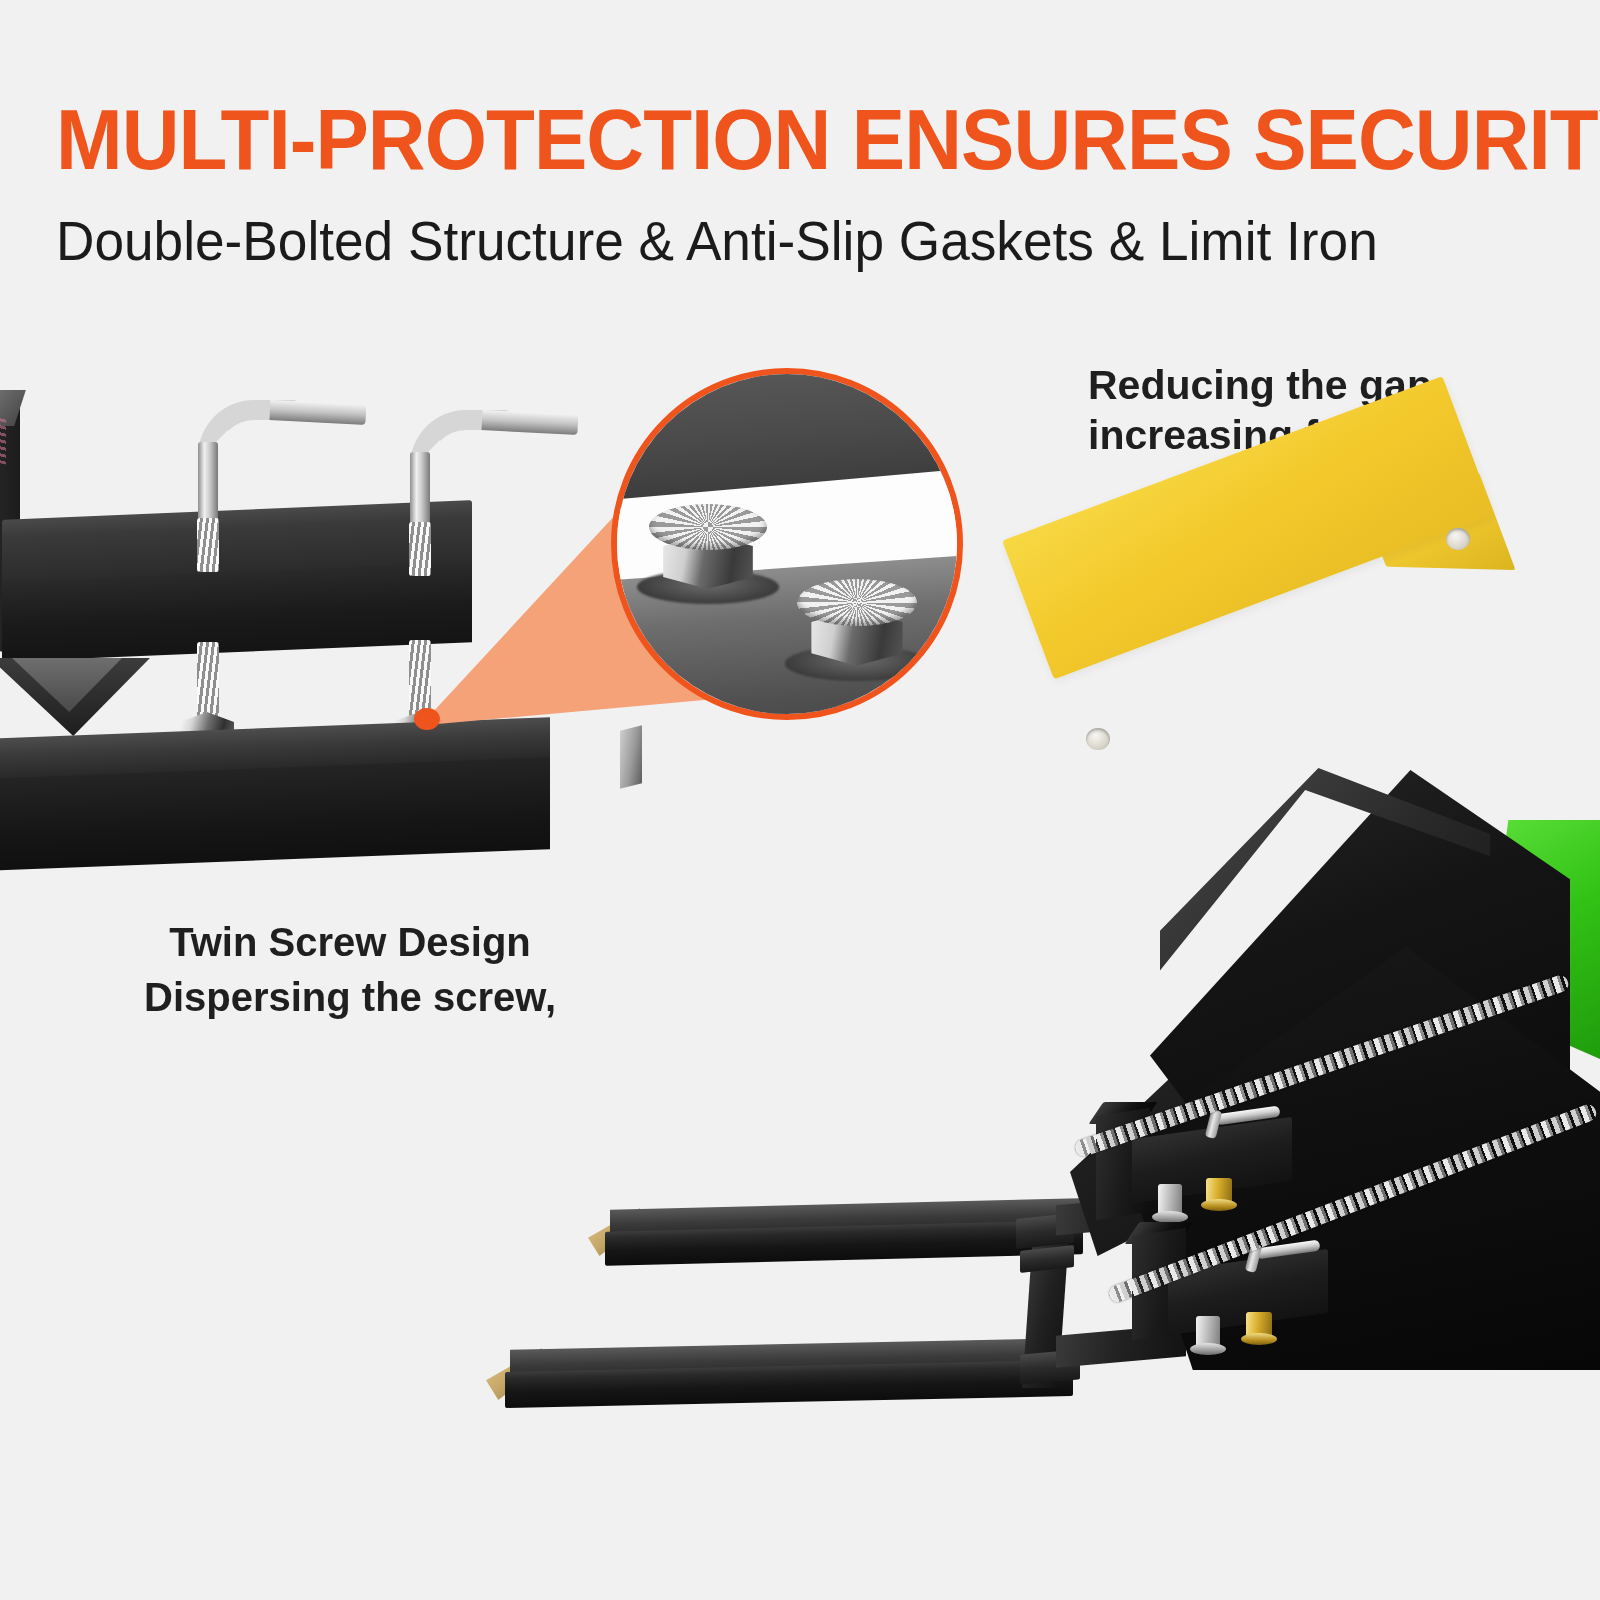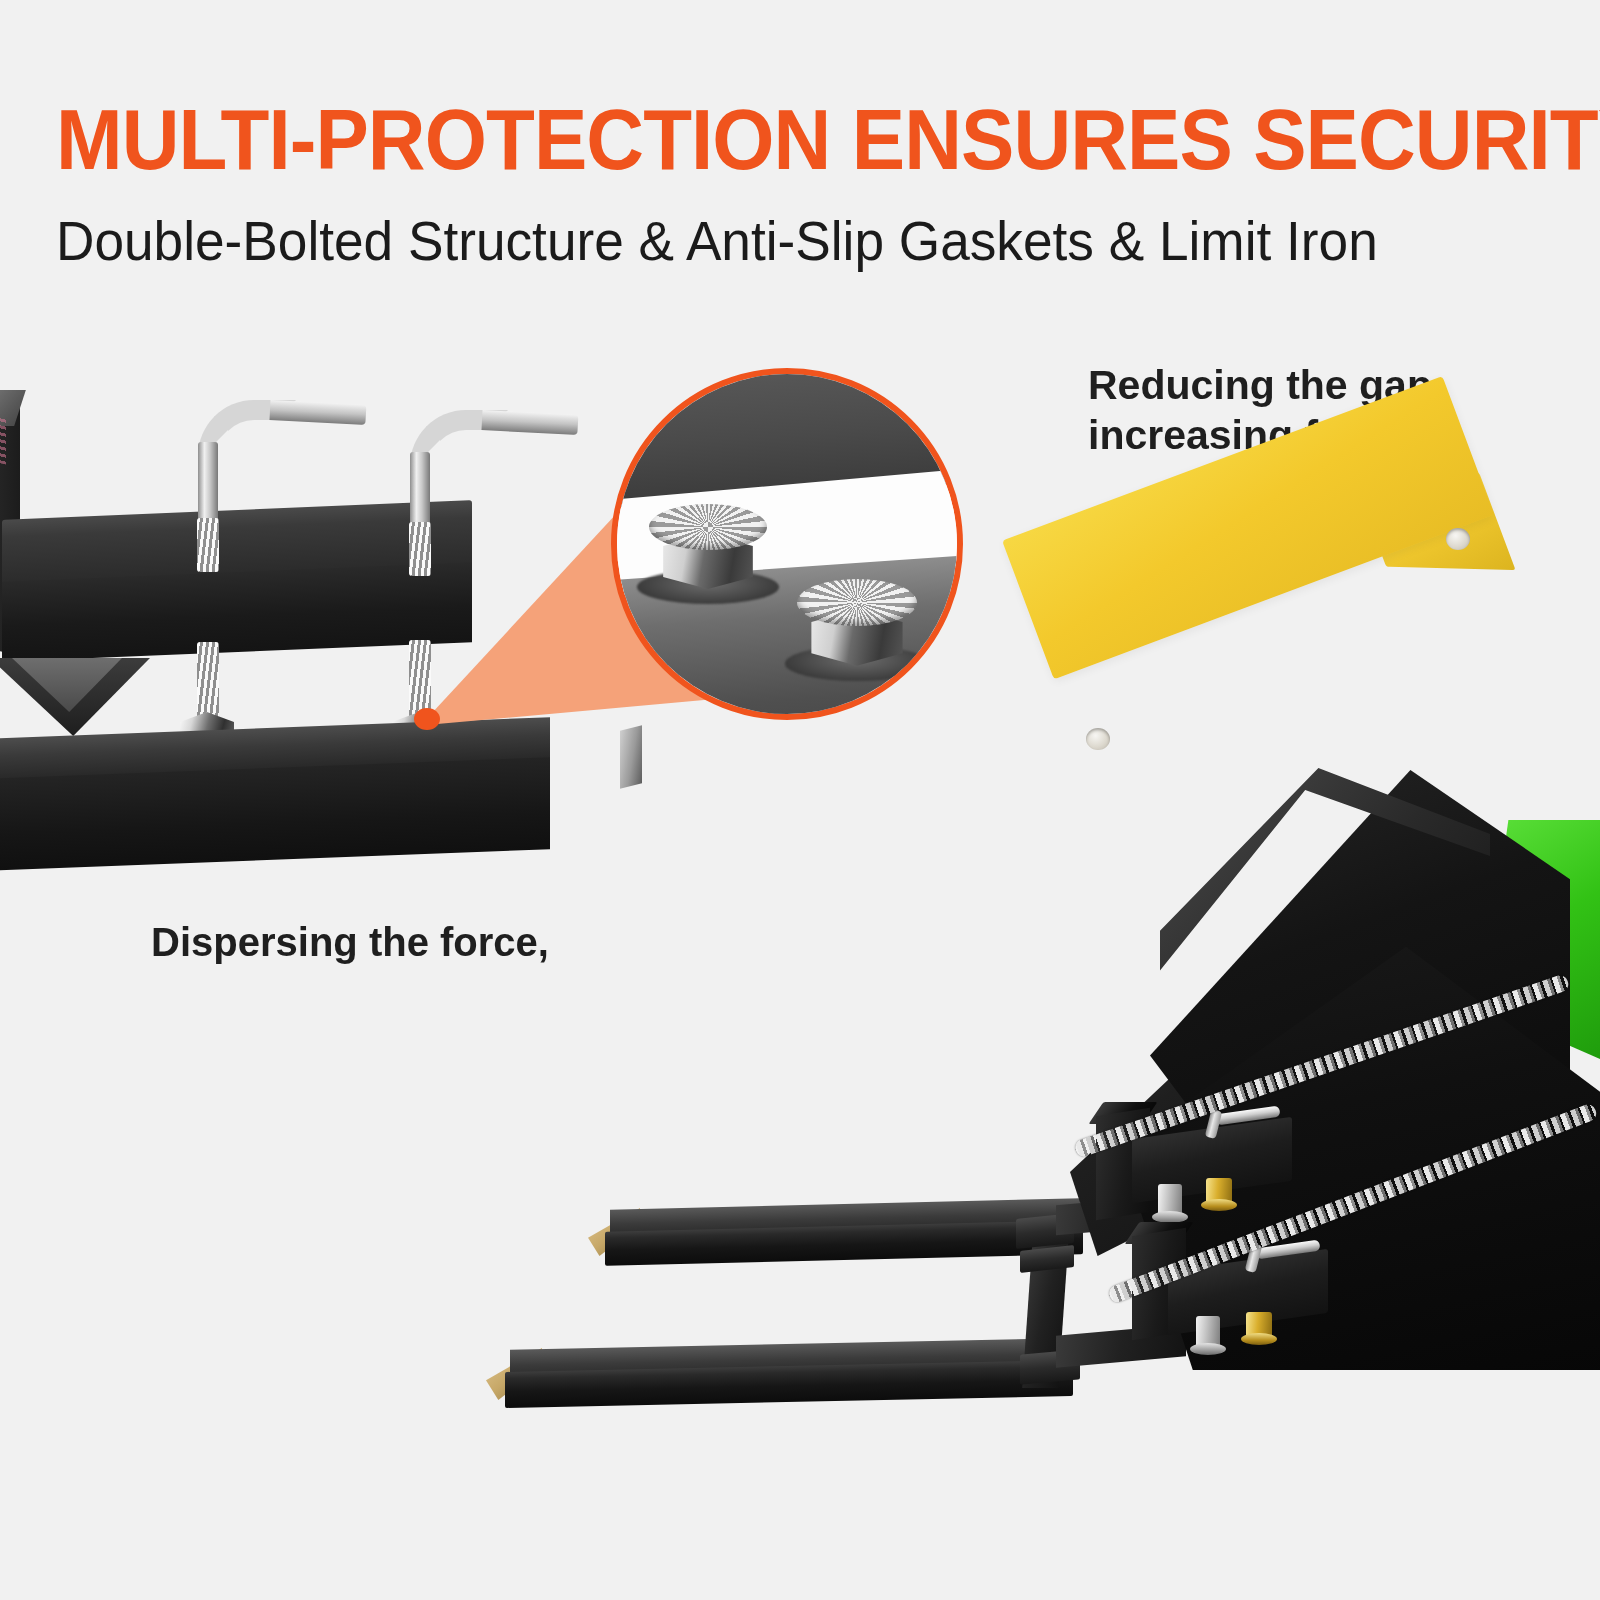--- a/index.html
+++ b/index.html
@@ -434,21 +434,22 @@
   </div>
 
   <div class="sh" id="limit-iron">
     <div class="li-flange"></div>
     <div class="li-plate"></div>
     <div class="li-hole" style="left:418px; top:48px;"></div>
     <div class="li-hole" style="left:58px; top:248px;"></div>
   </div>
 
   <div class="callout-text" id="twin-caption">
-    <div>Dispersing the force,</div>
+    <div>Twin Screw Design</div>
+    <div>Dispersing the screw,</div>
   </div>
 
   <div class="sh" style="left:0; top:0; width:1600px; height:1600px;">
 
     <div class="fork-tip" style="left:588px; top:1208px; width:52px; height:48px; clip-path:polygon(0% 62%,100% 0%,100% 36%,22% 100%);"></div>
     <div class="fork-top" style="left:610px; top:1204px; width:470px; height:26px; transform:skewY(-1.4deg);"></div>
     <div class="fork" style="left:605px; top:1226px; width:478px; height:34px; transform:skewY(-1.4deg);"></div>
 
     <div class="fork-tip" style="left:486px; top:1348px; width:56px; height:52px; clip-path:polygon(0% 62%,100% 0%,100% 36%,22% 100%);"></div>
     <div class="fork-top" style="left:510px; top:1344px; width:560px; height:28px; transform:skewY(-1.2deg);"></div>

